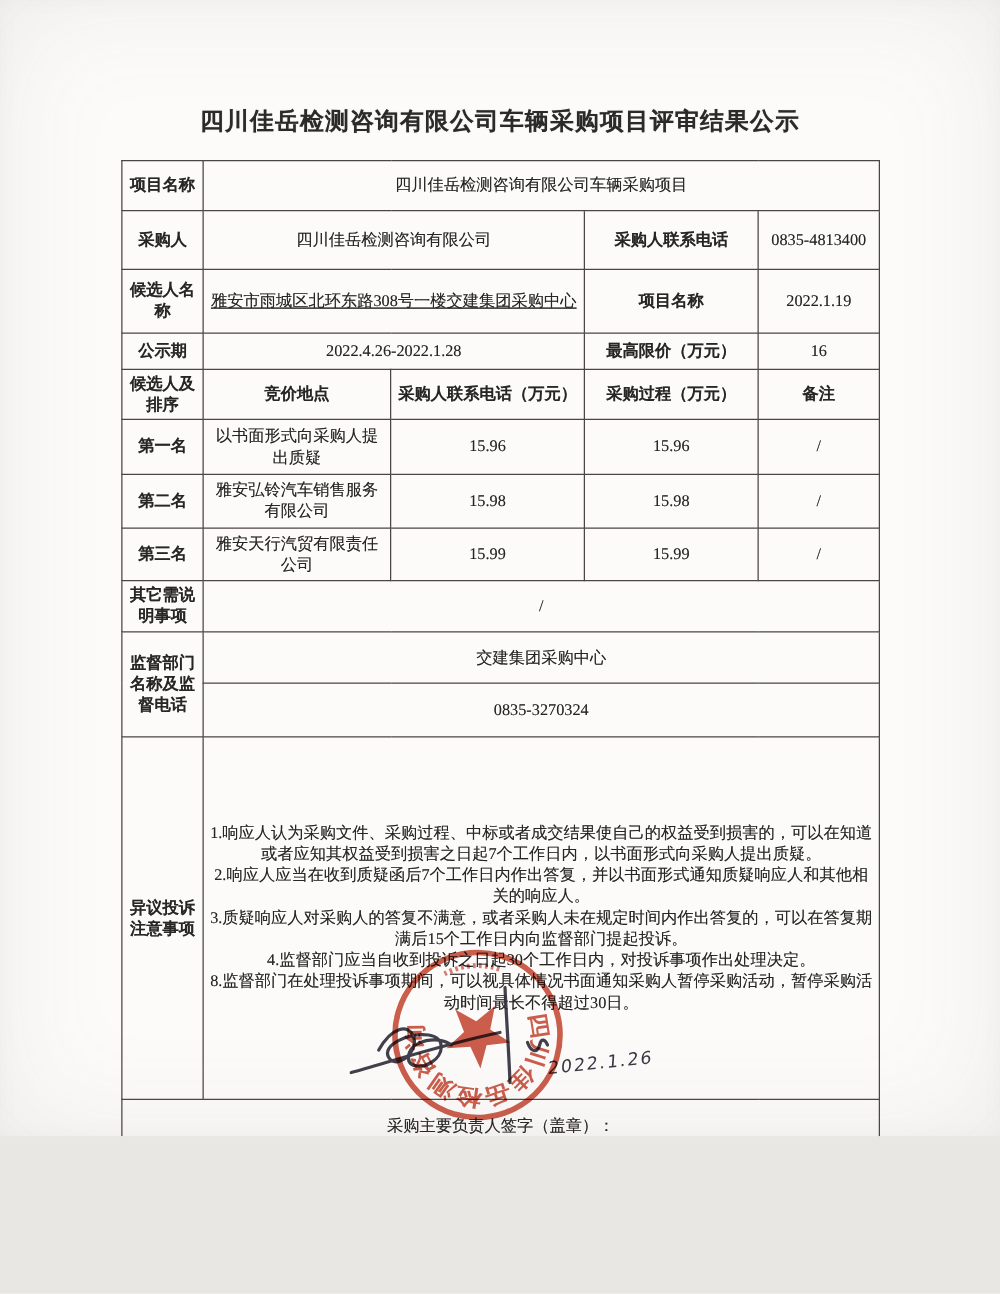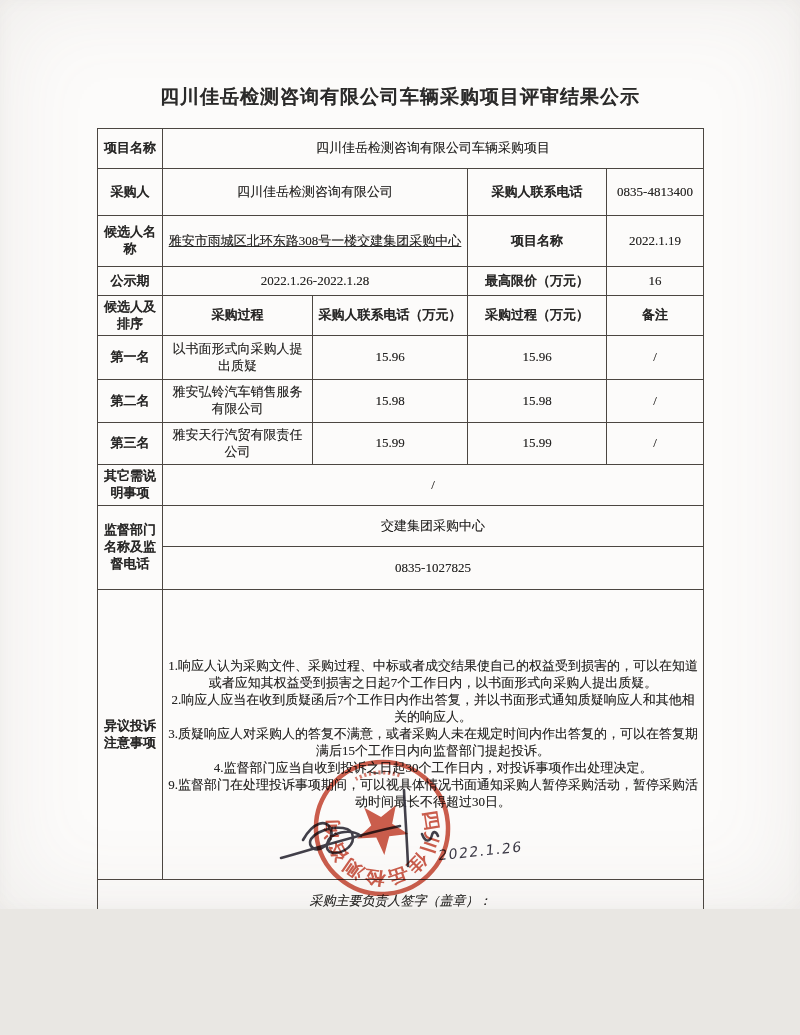--- a/index.html
+++ b/index.html
@@ -28,21 +28,21 @@
     font-size:13px;line-height:1.3;padding:2px 5px;
     text-shadow:0 0 .5px rgba(70,60,50,.5);
     word-break:break-all;
   }
   td.lbl{font-size:12.5px;padding:2px 4px;font-weight:bold;}
   td.addr{padding:0 10px;text-decoration:underline;}
   td.objection-cell{
     text-align:left;font-size:13.4px;line-height:19px;
     padding:4px 8px 4px 6px;
   }
-  td.sig-cell{text-align:left;font-size:13.5px;padding-left:7px;font-style:italic;}
+  td.sig-cell{text-align:left;font-size:13.5px;padding-left:7px;}
   .stamp{
     position:absolute;left:287px;top:733px;
     mix-blend-mode:multiply;opacity:.85;filter:blur(.3px);
     pointer-events:none;
   }
   .signature-svg{position:absolute;left:255px;top:778px;pointer-events:none;}
   .hand-date{
     position:absolute;left:438px;top:841px;width:120px;
     font-family:"DejaVu Sans",sans-serif;font-size:14px;color:#3a3845;
     letter-spacing:1.5px;transform:rotate(-6deg) skewX(-10deg);
@@ -80,28 +80,28 @@
 
     <tr>
       <td class="lbl" style="height:46px">候选人名称</td>
       <td colspan="2" class="addr">雅安市雨城区北环东路308号一楼交建集团采购中心</td>
       <td class="lbl">项目名称</td>
       <td>2022.1.19</td>
     </tr>
 
     <tr>
       <td class="lbl" style="height:24px">公示期</td>
-      <td colspan="2">2022.1.26-2022.1.28</td>
+      <td colspan="2">2022.4.26-2022.1.28</td>
       <td class="lbl">最高限价（万元）</td>
       <td>16</td>
     </tr>
 
     <tr>
       <td class="lbl" style="height:35px">候选人及排序</td>
-      <td class="lbl">采购过程</td>
+      <td class="lbl">竞价地点</td>
       <td class="lbl">采购人联系电话（万元）</td>
       <td class="lbl">采购过程（万元）</td>
       <td class="lbl">备注</td>
     </tr>
 
     <tr>
       <td class="lbl" style="height:39px">第一名</td>
       <td>以书面形式向采购人提出质疑</td>
       <td>15.96</td>
       <td>15.96</td>
@@ -127,31 +127,31 @@
     <tr>
       <td class="lbl" style="height:36px">其它需说明事项</td>
       <td colspan="4">/</td>
     </tr>
 
     <tr>
       <td class="lbl" rowspan="2">监督部门名称及监督电话</td>
       <td colspan="4" style="height:36px">交建集团采购中心</td>
     </tr>
     <tr>
-      <td colspan="4" style="height:38px">0835-1027825</td>
+      <td colspan="4" style="height:38px">0835-3270324</td>
     </tr>
 
     <tr>
       <td class="lbl" style="height:285px">异议投诉注意事项</td>
       <td colspan="4" class="objection-cell">
         <div>1.响应人认为采购文件、采购过程、中标或者成交结果使自己的权益受到损害的，可以在知道或者应知其权益受到损害之日起7个工作日内，以书面形式向采购人提出质疑。</div>
         <div>2.响应人应当在收到质疑函后7个工作日内作出答复，并以书面形式通知质疑响应人和其他相关的响应人。</div>
         <div>3.质疑响应人对采购人的答复不满意，或者采购人未在规定时间内作出答复的，可以在答复期满后15个工作日内向监督部门提起投诉。</div>
         <div>4.监督部门应当自收到投诉之日起30个工作日内，对投诉事项作出处理决定。</div>
-        <div>9.监督部门在处理投诉事项期间，可以视具体情况书面通知采购人暂停采购活动，暂停采购活动时间最长不得超过30日。</div>
+        <div>8.监督部门在处理投诉事项期间，可以视具体情况书面通知采购人暂停采购活动，暂停采购活动时间最长不得超过30日。</div>
       </td>
     </tr>
 
     <tr>
       <td colspan="5" class="sig-cell" style="height:38px">
         <span>采购主要负责人签字（盖章）：</span>
       </td>
     </tr>
   </tbody>
     </table>

